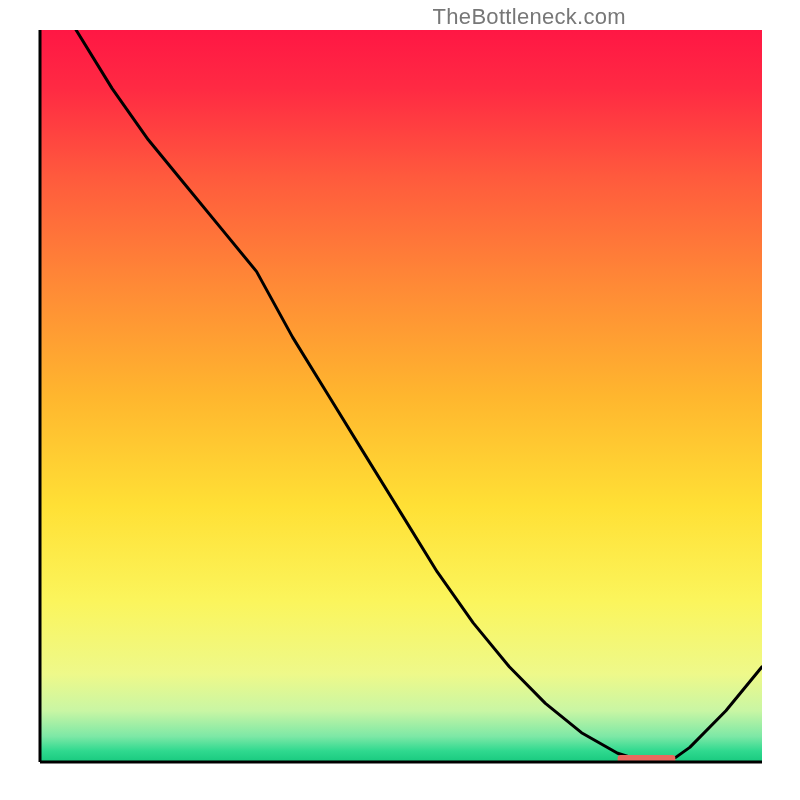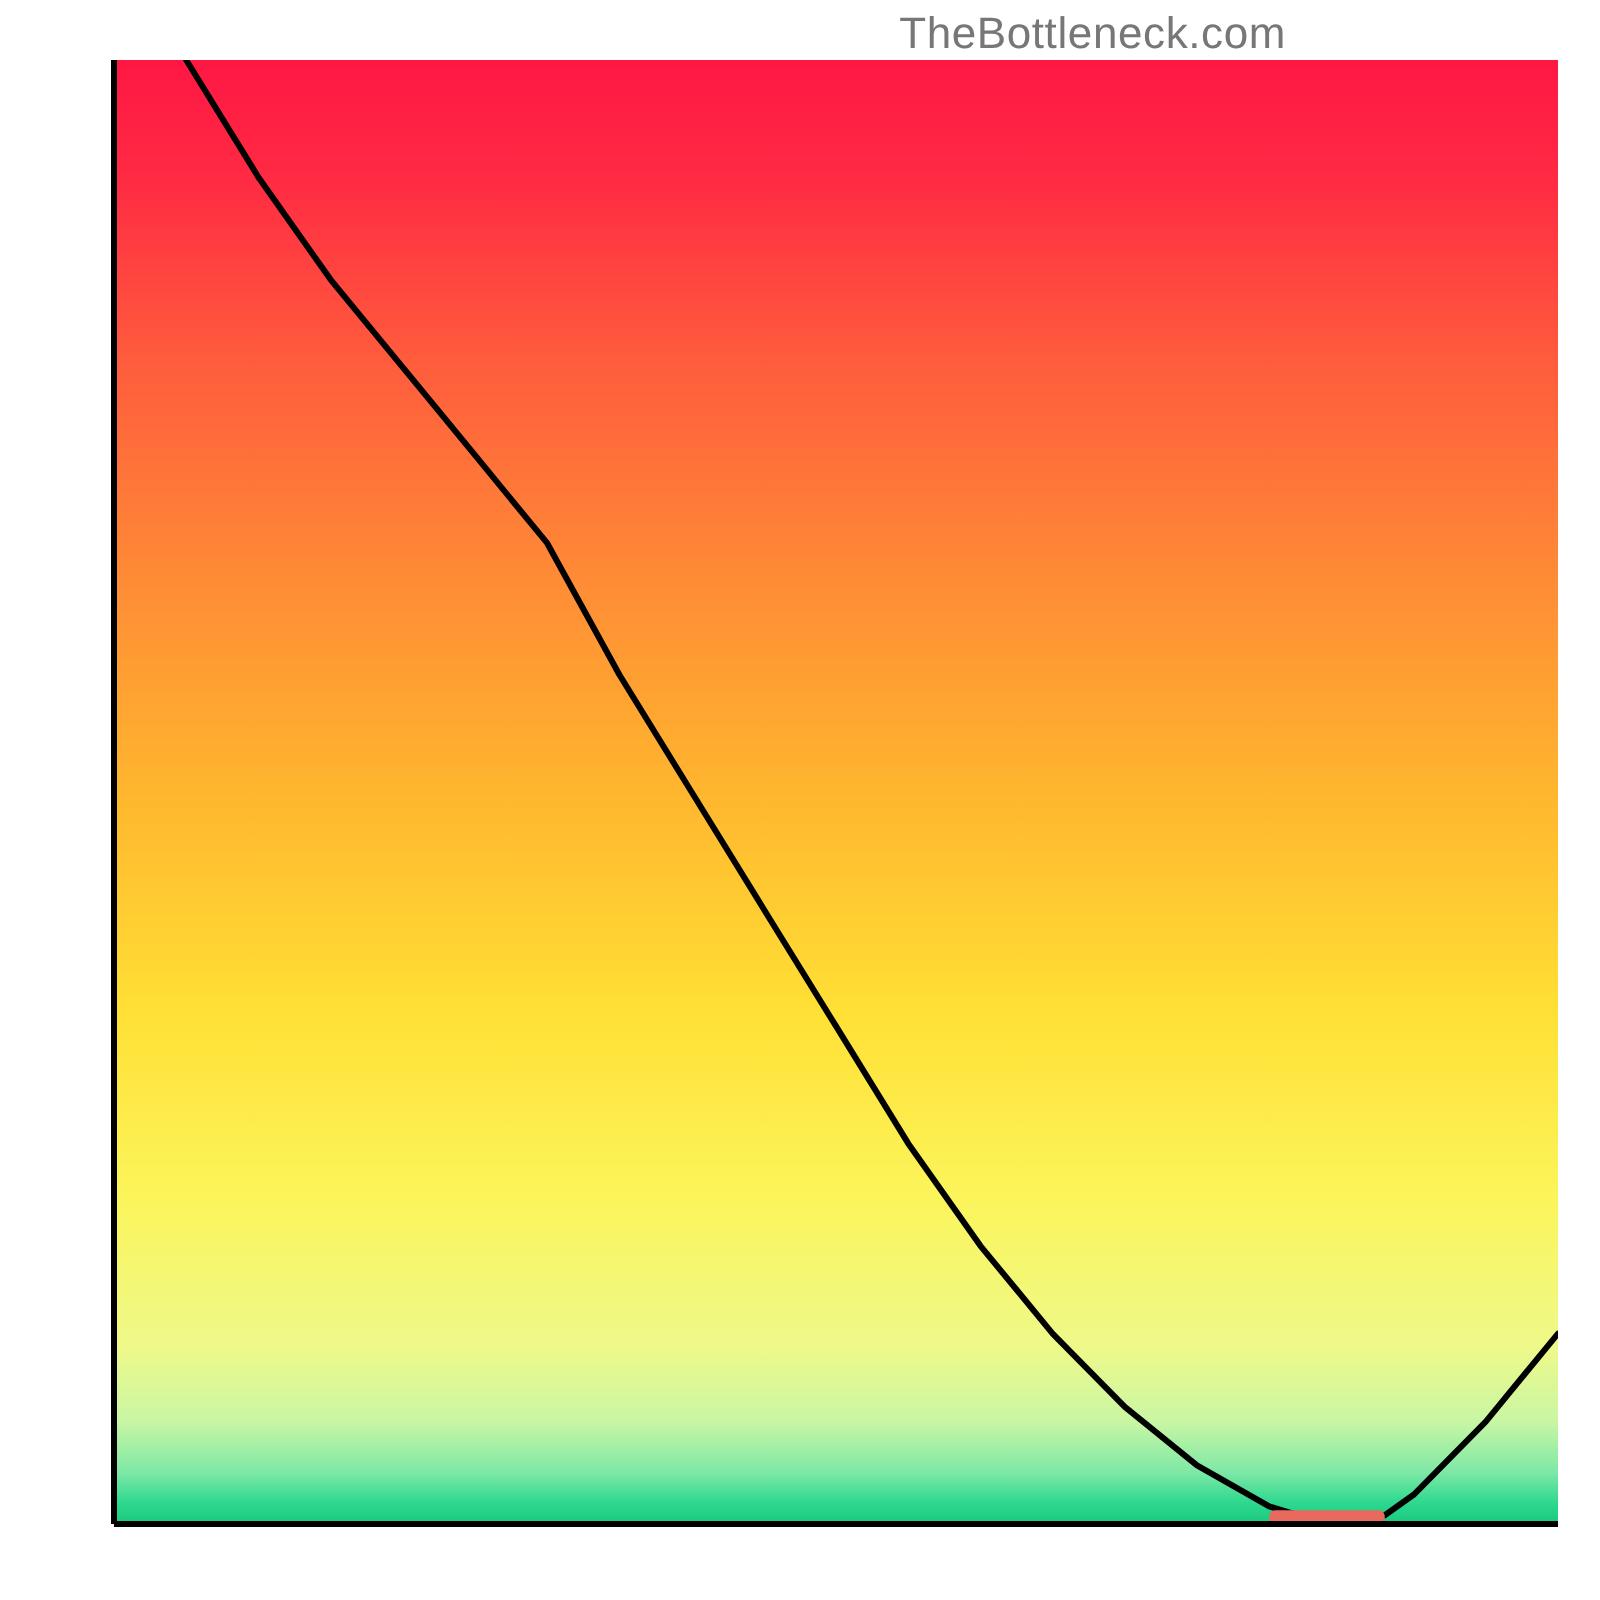--- a/index.html
+++ b/index.html
@@ -7,21 +7,20 @@
     padding: 0;
     width: 800px;
     height: 800px;
     background: #ffffff;
     font-family: Arial, Helvetica, sans-serif;
   }
   .wrap {
     position: relative;
     width: 636px;
     height: 800px;
-    padding-left: 17px;
   }
   .watermark {
     position: absolute;
     top: 4px;
     right: 10px;
     color: #777;
     font-size: 22px;
     font-weight: 400;
     letter-spacing: 0.3px;
     user-select: none;

